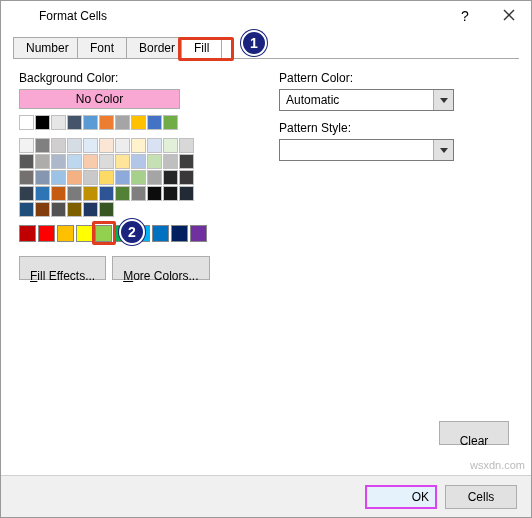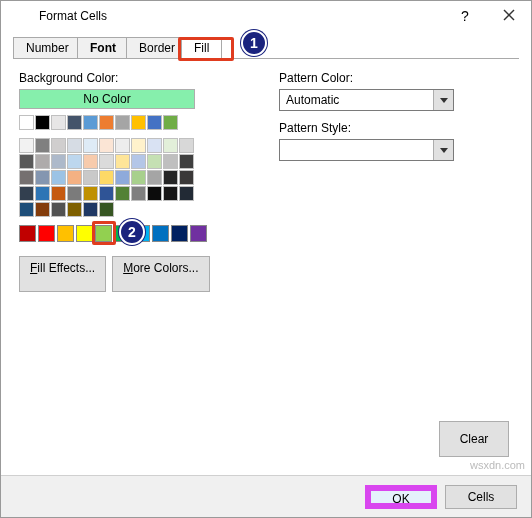--- a/index.html
+++ b/index.html
@@ -6,50 +6,50 @@
 body { margin: 0; padding: 0; background: #fff; }
 .dialog { width: 532px; height: 518px; border: 1px solid #999; background: #fff; position: relative; }
 .titlebar { height: 30px; display: flex; align-items: center; padding: 0 0 0 8px; }
 .title { flex: 1; font-size: 12px; margin-left: 30px; }
 .help-btn { width: 44px; height: 30px; text-align: center; line-height: 30px; font-size: 14px; }
 .close-btn { width: 44px; height: 30px; text-align: center; line-height: 30px; font-size: 16px; }
 .tabs-rail { position: relative; height: 24px; margin: 4px 12px 0 12px; border-bottom: 1px solid #a9a9a9; }
 .tab { position: absolute; bottom: -1px; height: 22px; line-height: 20px; padding: 0 12px; border: 1px solid #a9a9a9; background: #f0f0f0; cursor: pointer; }
 .tab.active { background: #fff; border-bottom: 1px solid #fff; }
 .tab1 { left: 0; }
-.tab2 { left: 64px; font-weight: bold; }
+.tab2 { left: 64px; }
 .tab3 { left: 113px; }
 .tab4 { left: 168px; }
 .highlight-box { position: absolute; border: 3px solid #e03c1f; border-radius: 2px; pointer-events: none; }
 .callout { position: absolute; width: 26px; height: 26px; border-radius: 50%; background: #1a237e; color: #fff; border: 2px solid #fff; box-shadow: 0 0 0 1px #1a237e; display: flex; align-items: center; justify-content: center; font-weight: bold; font-size: 14px; pointer-events: none; }
 .body { padding: 12px 18px 0 18px; display: flex; gap: 40px; }
 .left { width: 220px; }
 .right { flex: 1; }
 .lbl { margin-bottom: 4px; display: block; }
-.nocolor-btn { width: 176px; height: 20px; border: 1px solid #adadad; background: #86efac; text-align: center; line-height: 18px; margin: 2px 0 6px 0; cursor: pointer; }
+.nocolor-btn { width: 161px; height: 20px; border: 1px solid #adadad; background: #f9a8d4; text-align: center; line-height: 18px; margin: 2px 0 6px 0; cursor: pointer; }
 .palette { display: flex; flex-wrap: wrap; width: 185px; gap: 1px; }
 .sw { width: 15px; height: 15px; border: 1px solid #c0c0c0; cursor: pointer; }
 .palette-gap { height: 8px; width: 100%; }
 .std-row { display: flex; gap: 2px; margin-top: 8px; position: relative; }
 .std { width: 17px; height: 17px; border: 1px solid #888; cursor: pointer; }
 .btnrow { margin-top: 14px; display: flex; gap: 6px; }
-.pushbtn { height: 36px; padding: 0 10px; border: 1px solid #adadad; background: #e1e1e1; cursor: pointer; line-height: 22px; }
+.pushbtn { height: 24px; padding: 8px 10px; border: 1px solid #adadad; background: #e1e1e1; cursor: pointer; line-height: 22px; }
 .pushbtn u { text-decoration: underline; }
 .combo { width: 175px; height: 22px; border: 1px solid #7a7a7a; display: flex; align-items: center; background: #fff; margin-bottom: 10px; }
 .combo-text { flex: 1; padding: 0 6px; }
 .combo-arrow { width: 20px; height: 20px; border-left: 1px solid #adadad; display: flex; align-items: center; justify-content: center; background: #e1e1e1; }
 .chev { width: 0; height: 0; border-left: 4px solid transparent; border-right: 4px solid transparent; border-top: 5px solid #333; }
 .sample-area { position: absolute; left: 22px; right: 22px; top: 345px; }
 .sample-box { border: 1px solid #a9a9a9; height: 58px; margin-top: 2px; padding: 4px; position: relative; }
 .sample-label { position: absolute; top: -8px; left: 6px; background: #fff; padding: 0 4px; font-size: 12px; }
 .sample-fill { width: 100%; height: 100%; }
 .clear-row { position: absolute; right: 22px; top: 420px; margin-left: 16px; }
 .footer { position: absolute; left: 0; right: 0; bottom: 0; height: 42px; border-top: 1px solid #d0d0d0; background: #f0f0f0; display: flex; align-items: center; justify-content: flex-end; padding: 0 14px; gap: 8px; }
 .footbtn { width: 72px; height: 24px; border: 1px solid #adadad; background: #e1e1e1; cursor: pointer; }
-.footbtn.primary { border: 6px solid #d946ef; background: #e5f1fb; }
+.footbtn.primary { border: 2px solid #d946ef; background: #e5f1fb; text-align: right; }
 .watermark { position: absolute; right: 6px; bottom: 46px; font-size: 11px; color: #bbb; pointer-events: none; }
 </style>
 </head>
 <body>
 
 <div class="dialog">
 
   <div class="titlebar">
     <span class="title">Format Cells</span>
     <div class="help-btn">?</div>

